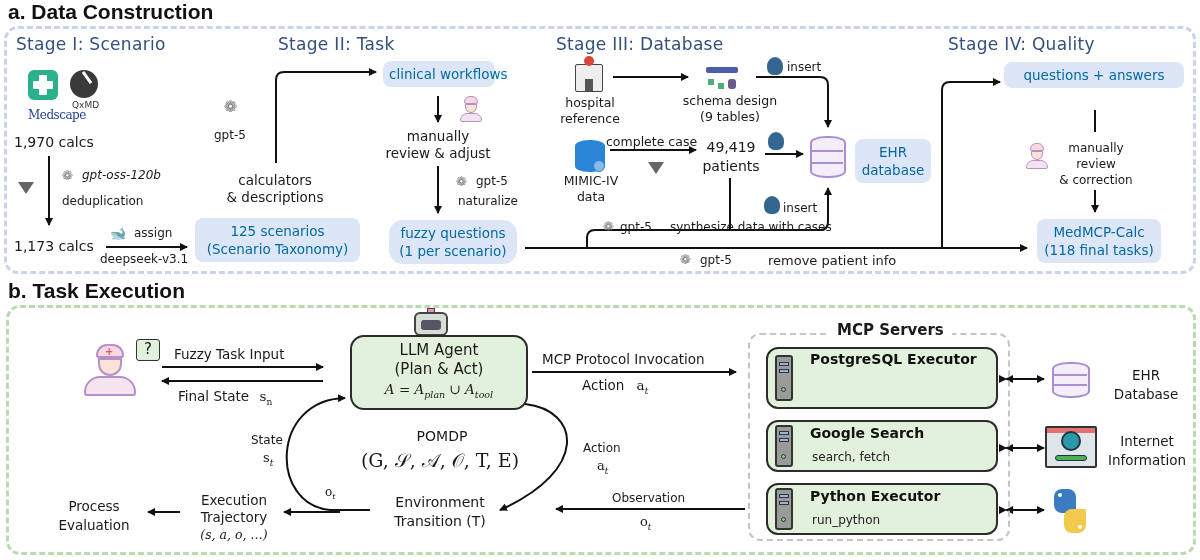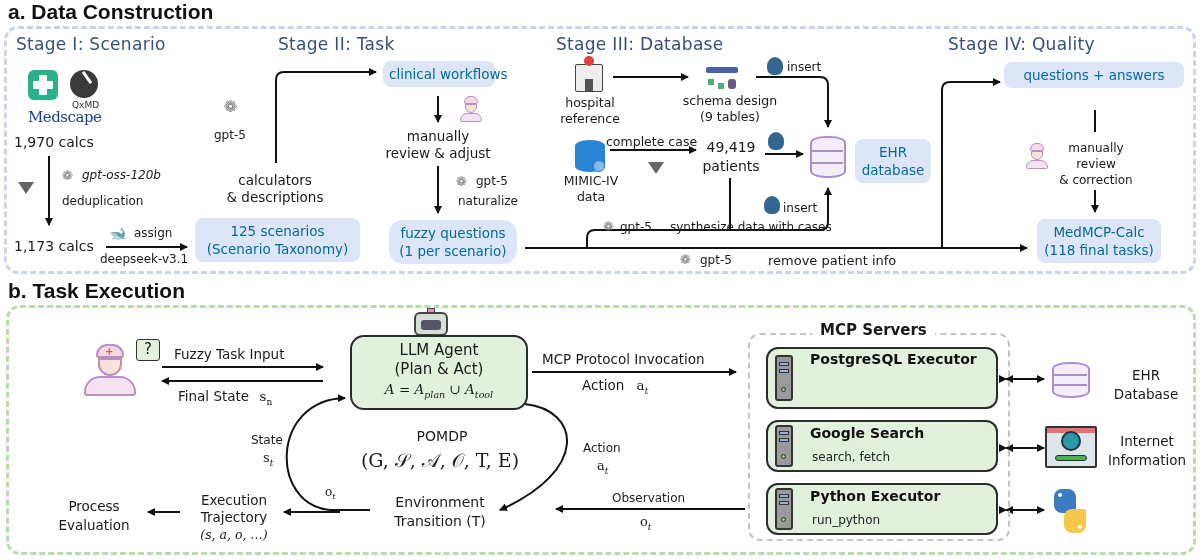--- a/index.html
+++ b/index.html
@@ -13,21 +13,21 @@
   .stage-title { font-size: 17px; color: #34507c; letter-spacing: 0.3px; }
   .txt { font-size: 13.5px; color: #1a1a1a; text-align: center; line-height: 17px; white-space: nowrap; }
   .txt-sm { font-size: 12px; color: #1a1a1a; line-height: 15px; white-space: nowrap; }
   .bluebox { background: #dde6f6; border-radius: 8px; text-align: center; font-size: 13.5px; line-height: 18px; padding: 4px 6px; color: #0369a1; white-space: nowrap; }
   .greenbox { background: #e2f1dc; border: 2px solid #2b2b2b; border-radius: 14px; text-align: center; }
   .server { background: #e2f1dc; border: 2px solid #2b2b2b; border-radius: 12px; }
   .server-title { font-weight: bold; font-size: 14px; color: #111; white-space: nowrap; }
   .server-tools { font-size: 12px; color: #222; line-height: 15px; white-space: nowrap; }
   .math { font-family: "DejaVu Serif", serif; font-style: italic; }
   .mcp-frame { border: 2px dashed #c4c4c4; border-radius: 12px; }
-  .mcp-title { font-weight: bold; font-size: 15px; background: #fff; padding: 0 8px; }
+  .mcp-title { font-weight: bold; font-size: 15px; background: #fff; padding: 0 8px; margin-left: 17px; }
   svg.lines { position: absolute; left: 0; top: 0; }
 </style>
 </head>
 <body>
 
 <div class="abs section-title" style="left:8px;top:0px;">a. Data Construction</div>
 <div class="abs frame frame-a" style="left:4px;top:26px;width:1192px;height:248px;"></div>
 
 <div class="abs stage-title" style="left:16px;top:34px;">Stage I: Scenario</div>
 <div class="abs stage-title" style="left:278px;top:34px;">Stage II: Task</div>
@@ -92,21 +92,21 @@
 </svg>
 
 <div class="abs" style="left:28px;top:70px;width:30px;height:30px;background:#2bb08c;border-radius:6px;">
   <div style="position:absolute;left:11px;top:5px;width:8px;height:20px;background:#fff;border-radius:1px;"></div>
   <div style="position:absolute;left:5px;top:11px;width:20px;height:8px;background:#fff;border-radius:1px;"></div>
 </div>
 <div class="abs" style="left:70px;top:70px;width:28px;height:28px;border-radius:50%;background:#3a3a3a;">
   <div style="position:absolute;left:10px;top:6px;width:14px;height:3px;background:#fff;transform:rotate(55deg);"></div>
 </div>
 <div class="abs" style="left:72px;top:100px;font-size:9px;color:#333;">QxMD</div>
-<div class="abs" style="left:28px;top:108px;font-family:'DejaVu Serif',serif;font-size:15px;color:#1e3f8a;letter-spacing:-0.5px;">Medscape</div>
+<div class="abs" style="left:28px;top:108px;font-family:'DejaVu Serif',serif;font-size:12px;color:#1e3f8a;letter-spacing:-0.5px;">Medscape</div>
 <div class="abs txt" style="left:14px;top:134px;font-size:14px;">1,970 calcs</div>
 <div class="abs" style="left:62px;top:168px;font-size:13px;color:#777;">❁</div>
 <div class="abs txt-sm" style="left:82px;top:168px;font-style:italic;">gpt-oss-120b</div>
 <div class="abs" style="left:18px;top:182px;width:0;height:0;border-left:8px solid transparent;border-right:8px solid transparent;border-top:12px solid #666;"></div>
 <div class="abs txt-sm" style="left:62px;top:194px;">deduplication</div>
 <div class="abs txt" style="left:14px;top:238px;font-size:14px;">1,173 calcs</div>
 <div class="abs" style="left:110px;top:226px;font-size:13px;color:#3b6fe0;">🐋</div>
 <div class="abs txt-sm" style="left:134px;top:226px;">assign</div>
 <div class="abs txt-sm" style="left:100px;top:252px;">deepseek-v3.1</div>
 <div class="abs bluebox" style="left:195px;top:218px;width:165px;">

